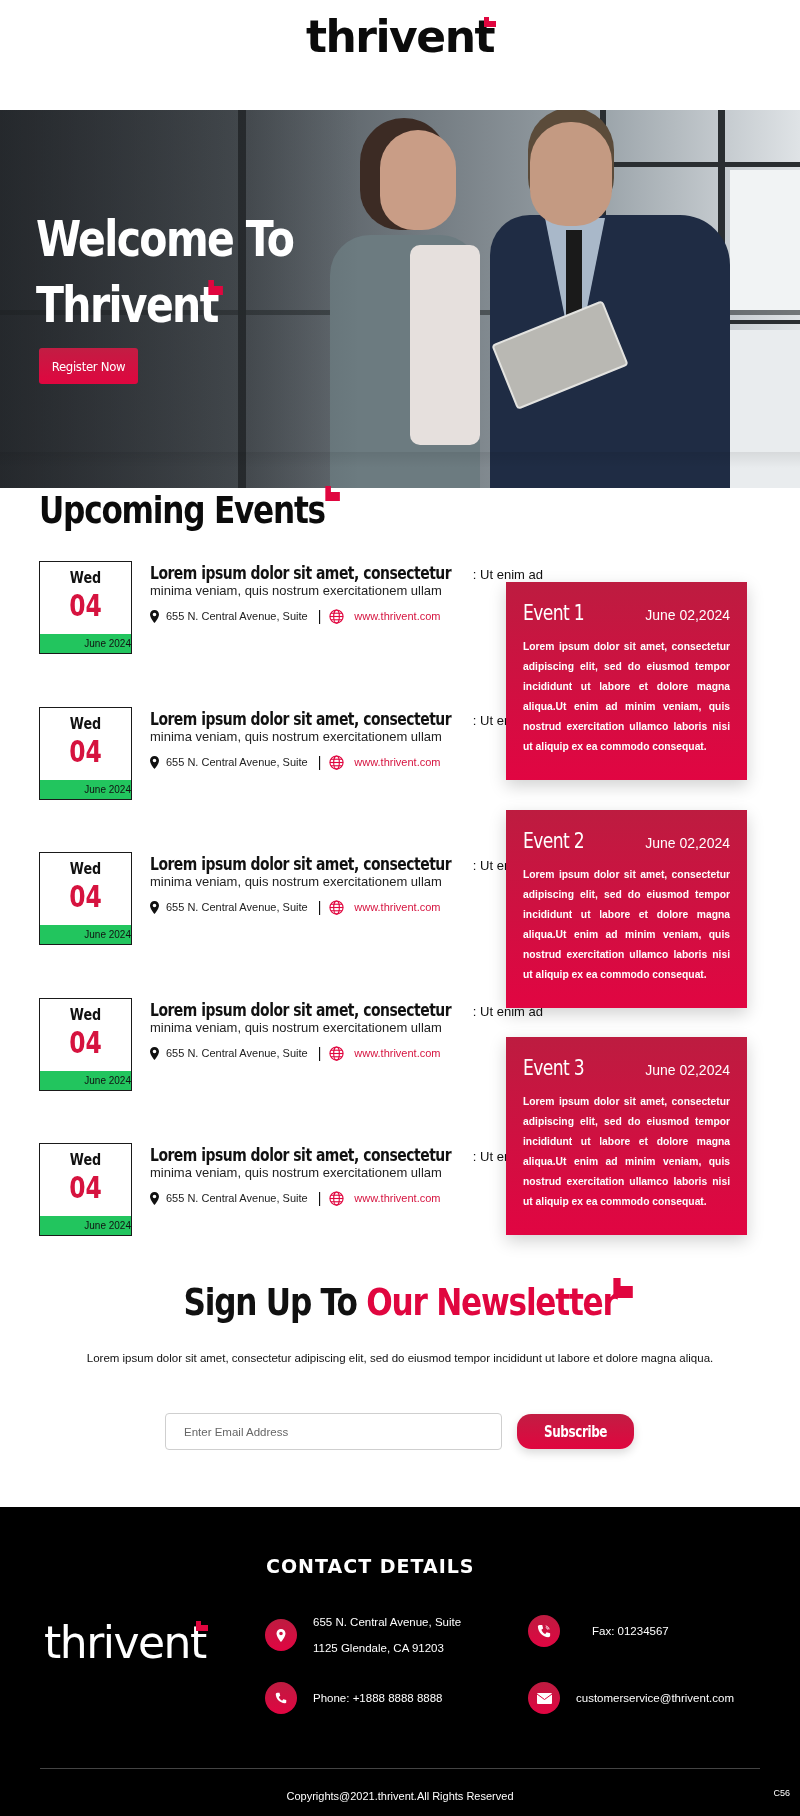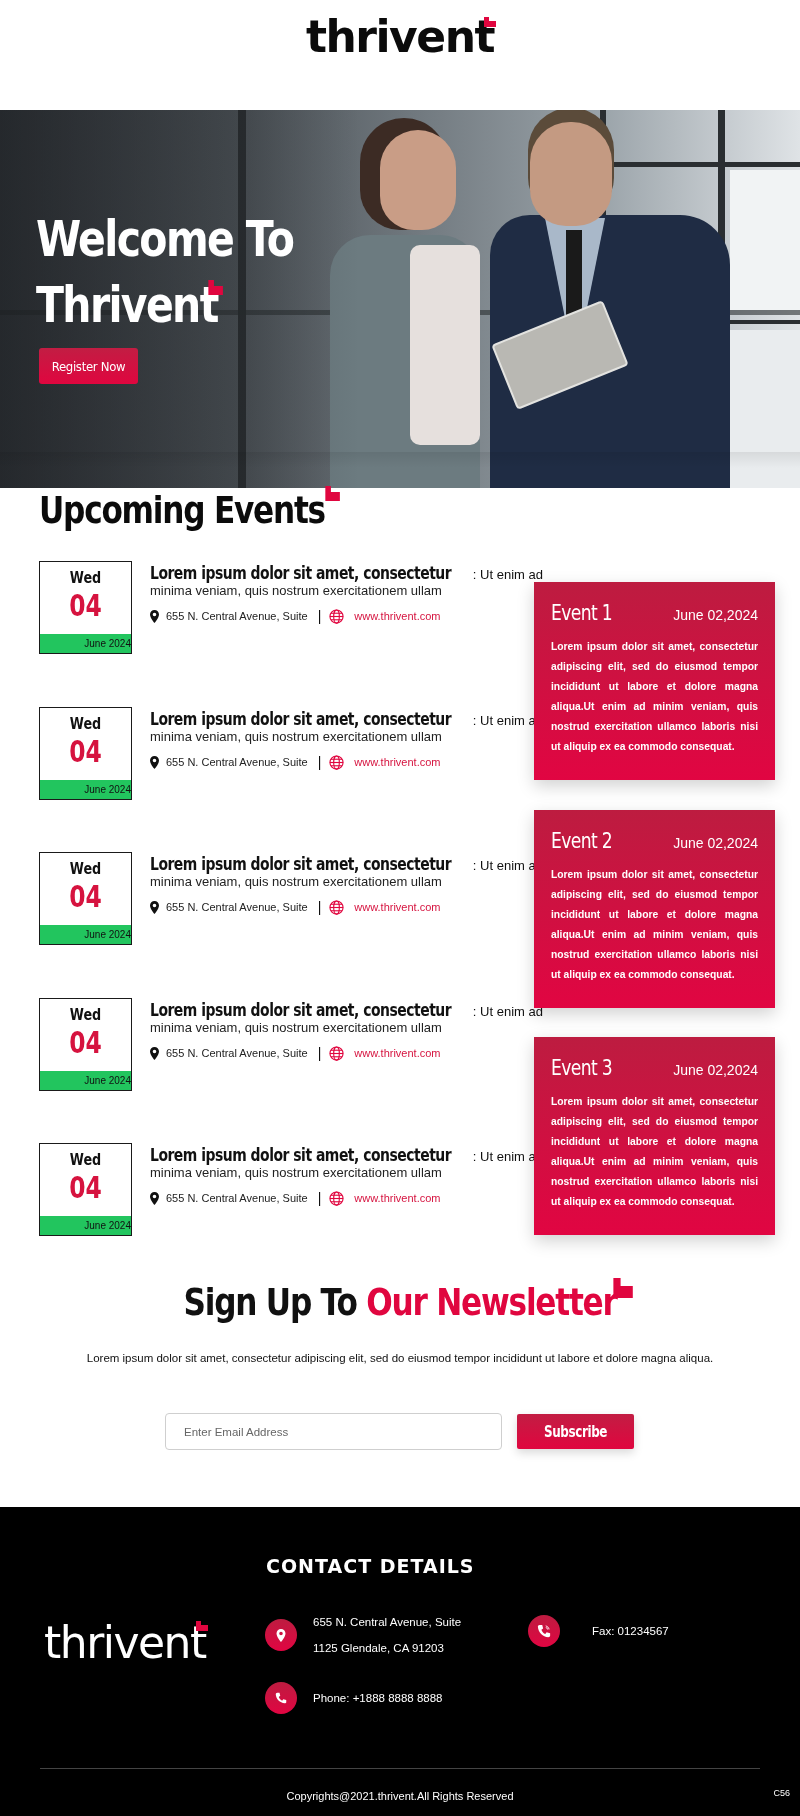--- a/index.html
+++ b/index.html
@@ -33,35 +33,35 @@
   .date-box .month { position: absolute; left: 0; bottom: 0; width: 100%; height: 19px; background: #22c55e; text-align: right; font-size: 10px; line-height: 19px; color: #111; }
   .event-text { position: absolute; left: 111px; top: 2px; width: 350px; }
   .event-head { font-size: 13px; color: #111; white-space: nowrap; }
   .event-head .h { font-family: "DejaVu Sans", sans-serif; font-weight: bold; font-size: 17px; letter-spacing: -0.6px; display: inline-block; transform: scaleX(0.82); transform-origin: left center; margin-right: -48px; }
   .event-sub { font-size: 13px; color: #222; white-space: nowrap; }
   .event-meta { display: flex; align-items: center; margin-top: 10px; font-size: 11px; color: #222; white-space: nowrap; }
   .event-meta .sep { margin: 0 8px 0 10px; font-size: 14px; color: #111; }
   .event-meta .link { color: #d6133f; margin-left: 10px; text-decoration: none; }
   .event-meta svg { display: block; }
 
-  .event-card { position: absolute; left: 534px; width: 241px; height: 198px; background: linear-gradient(180deg, #bd1c40 0%, #e10542 100%); box-shadow: 0 6px 16px rgba(0,0,0,0.18); color: #fff; padding: 18px 17px; }
+  .event-card { position: absolute; left: 506px; width: 241px; height: 198px; background: linear-gradient(180deg, #bd1c40 0%, #e10542 100%); box-shadow: 0 6px 16px rgba(0,0,0,0.18); color: #fff; padding: 18px 17px; }
   .event-card .top { display: flex; justify-content: space-between; align-items: baseline; }
   .event-card .name { font-family: "DejaVu Sans", sans-serif; font-size: 22px; letter-spacing: -0.8px; transform: scaleX(0.78); transform-origin: left center; display: inline-block; }
   .event-card .date { font-size: 14px; }
   .event-card .desc { margin-top: 12px; font-size: 10.3px; line-height: 20px; text-align: justify; font-weight: bold; }
 
   
   .nl-title { position: absolute; left: 0; top: 1280px; width: 800px; text-align: center; font-family: "DejaVu Sans", sans-serif; font-weight: bold; font-size: 38px; letter-spacing: -1.5px; }
   .nl-title .inner { display: inline-block; transform: scaleX(0.82); position: relative; }
   .nl-title .red { color: #e0063f; }
   .nl-title .heart { position: absolute; right: -20px; top: -2px; width: 24px; height: 20px; }
   .nl-text { position: absolute; left: 0; top: 1348px; width: 800px; text-align: center; font-size: 11.5px; line-height: 21px; color: #111; }
   .nl-input { position: absolute; left: 165px; top: 1413px; width: 337px; height: 37px; border: 1px solid #cfcfcf; border-radius: 4px; padding: 0 18px; font-size: 11.5px; color: #333; font-family: "Liberation Sans", sans-serif; outline: none; }
   .nl-input::placeholder { color: #666; }
-  .subscribe-btn { position: absolute; left: 517px; top: 1414px; width: 117px; height: 35px; background: linear-gradient(180deg, #c21d43, #e0063f); color: #fff; border: none; border-radius: 2px; font-family: "DejaVu Sans", sans-serif; font-weight: bold; font-size: 15px; box-shadow: 0 4px 10px rgba(0,0,0,0.15); letter-spacing: -0.5px; }
+  .subscribe-btn { position: absolute; left: 517px; top: 1414px; width: 117px; height: 35px; background: linear-gradient(180deg, #c21d43, #e0063f); color: #fff; border: none; border-radius: 14px; font-family: "DejaVu Sans", sans-serif; font-weight: bold; font-size: 15px; box-shadow: 0 4px 10px rgba(0,0,0,0.15); letter-spacing: -0.5px; }
   .subscribe-btn span { display: inline-block; transform: scaleX(0.8); }
 
   
   .footer { position: absolute; left: 0; top: 1507px; width: 800px; height: 309px; background: #000; color: #fff; }
   .footer-logo { position: absolute; left: 44px; top: 110px; font-family: "DejaVu Sans", sans-serif; font-size: 44px; letter-spacing: -1.5px; color: #fff; }
   .footer-logo .heart { position: absolute; right: -2px; top: 4px; width: 12px; height: 10px; }
   .contact-title { position: absolute; left: 266px; top: 48px; font-family: "DejaVu Sans", sans-serif; font-weight: bold; font-size: 19px; letter-spacing: 1px; }
   .c-item { position: absolute; display: flex; align-items: center; }
   .c-icon { width: 32px; height: 32px; border-radius: 50%; background: linear-gradient(180deg, #bd1c40, #e10542); display: flex; align-items: center; justify-content: center; flex-shrink: 0; }
   .c-text { margin-left: 16px; font-size: 11.5px; line-height: 26px; color: #fff; }
@@ -340,17 +340,26 @@
 
   <div class="c-item" style="left:265px;top:175px;">
     <div class="c-icon">
       <svg width="12" height="12" viewBox="0 0 16 16">
           <path d="M3 1 L6 1 L7 5 L5 6.5 C6 9 7.5 10.5 9.5 11.5 L11 9.5 L15 10.5 L15 13.5 C15 14.5 14 15 13 15 C6.5 14.5 1.5 9.5 1 3 C1 2 1.8 1 3 1Z" fill="#fff"></path>
         </svg>
     </div>
     <div class="c-text">Phone: +1888 8888  8888</div>
   </div>
 
+  <div class="c-item" style="left:528px;top:175px;">
+    <div class="c-icon">
+      <svg width="15" height="11" viewBox="0 0 15 11">
+          <rect x="0" y="0" width="15" height="11" rx="1" fill="#fff"></rect>
+          <path d="M0 1 L7.5 6.5 L15 1" stroke="#e0063f" stroke-width="1" fill="none"></path>
+        </svg>
+    </div>
+    <div class="c-text">customerservice@thrivent.com</div>
+  </div>
 
   <div class="footer-line"></div>
   <div class="copyright">Copyrights@2021.thrivent.All Rights Reserved</div>
   <div class="corner-code">C56</div>
 </footer>
 
 </body></html>

